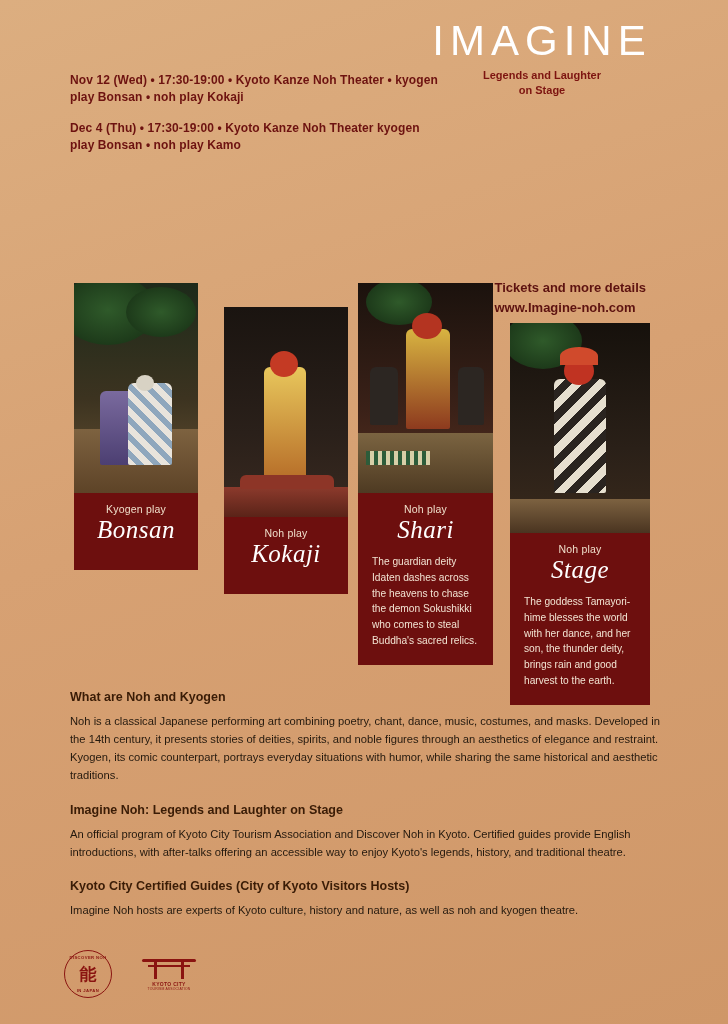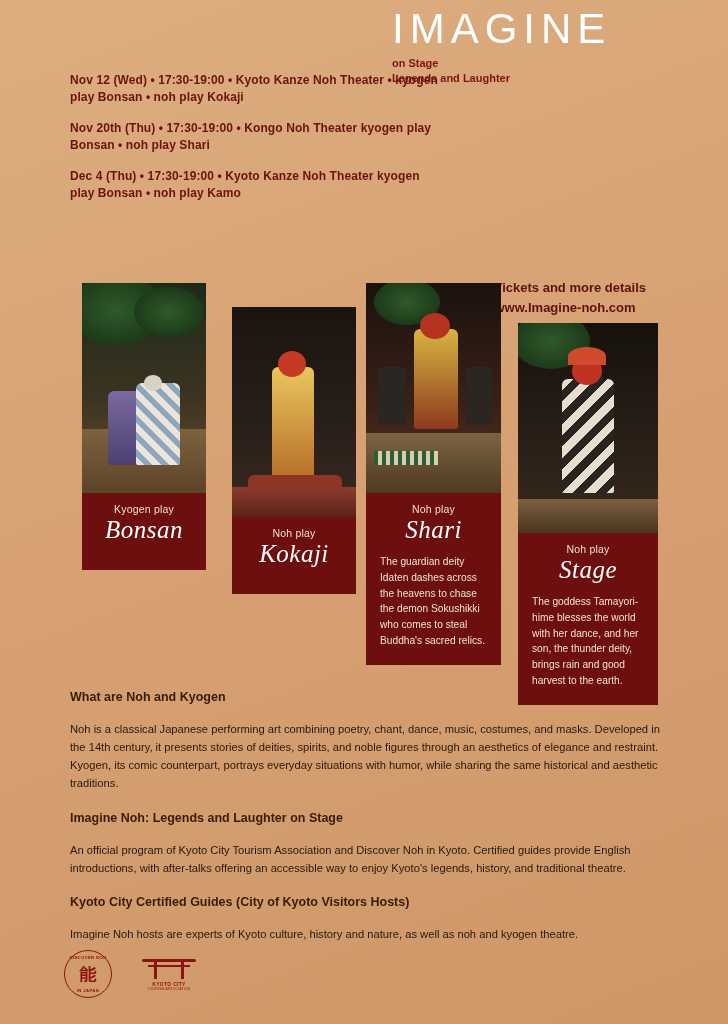--- a/index.html
+++ b/index.html
@@ -18,22 +18,22 @@
   .page {
     position: relative;
     width: 728px;
     height: 1024px;
     background: linear-gradient(160deg, #dcae80 0%, #d7a173 45%, #cf9768 100%);
   }
   
   .header {
     position: absolute;
     right: 36px;
-    top: 8px;
-    text-align: left;
+    top: 20px;
+    text-align: center;
     width: 300px;
   }
   .imagine {
     font-size: 42px;
     letter-spacing: 6px;
     color: #fff;
     font-weight: 400;
     line-height: 1;
     font-family: "Liberation Sans", sans-serif;
   }
@@ -74,21 +74,21 @@
     top: 278px;
     text-align: left;
     color: #5d1210;
     font-size: 13px;
     font-weight: bold;
     line-height: 1.5;
   }
   
   .cards {
     position: absolute;
-    left: 8px;
+    left: 0;
     top: 278px;
     width: 675px;
     height: 400px;
   }
   .card {
     position: absolute;
     background: #6d0f0e;
     color: #f3e2cf;
     box-sizing: border-box;
   }
@@ -152,21 +152,21 @@
   .sec-h {
     font-size: 12.5px;
     font-weight: bold;
     color: #3a1c06;
     margin: 0 0 7px 0;
   }
   .sec-p {
     font-size: 11.2px;
     line-height: 1.62;
     color: #24190e;
-    margin: 16px 0 18px 0;
+    margin: 8px 0 18px 0;
   }
   
   .footer {
     position: absolute;
     left: 64px;
     bottom: 26px;
     display: flex;
     align-items: center;
     gap: 30px;
   }
@@ -201,28 +201,27 @@
   .logo-kyoto .sub { font-size:3.4px; letter-spacing:.2px; }
 </style>
 </head>
 <body>
 
 <div class="page">
 
   <div class="header">
     <div class="imagine">IMAGINE</div>
     <div class="tagline">
+      <div>Legends and Laughter</div>
       <div>on Stage</div>
-      <div>Legends and Laughter</div>
     </div>
   </div>
 
   <div class="schedule">
     <div class="sched-item">Nov 12 (Wed) • 17:30-19:00 • Kyoto Kanze Noh Theater • kyogen play Bonsan • noh play Kokaji</div>
-    <div class="sched-item">Nov 20th (Thu) • 17:30-19:00 • Kongo Noh Theater kyogen play Bonsan • noh play Shari</div>
     <div class="sched-item">Dec 4 (Thu) • 17:30-19:00 • Kyoto Kanze Noh Theater kyogen play Bonsan • noh play Kamo</div>
   </div>
 
   <div class="tickets">
     <div>Tickets and more details</div>
     <div>www.Imagine-noh.com</div>
   </div>
 
   <div class="cards">
 

